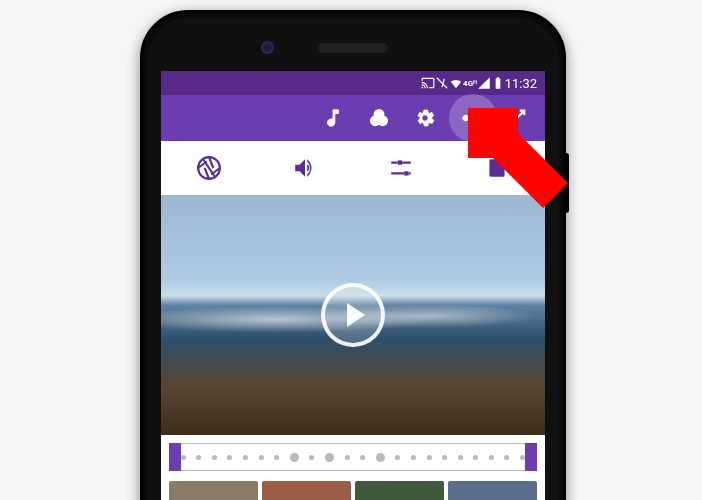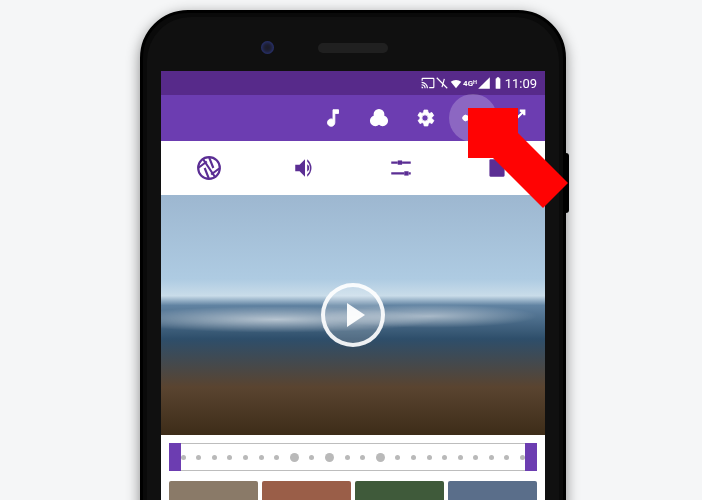--- a/index.html
+++ b/index.html
@@ -62,21 +62,21 @@
       <svg viewBox="0 0 24 24">
           <path d="M12 21l9-11a14 14 0 00-18 0z"></path>
         </svg>
       <span style="font-size:8px;font-weight:bold">4Gᴴ</span>
       <svg viewBox="0 0 24 24">
           <path d="M2 22h20V2z"></path>
         </svg>
       <svg viewBox="0 0 24 24">
           <path d="M15 4h-1V2h-4v2H9a1 1 0 00-1 1v16a1 1 0 001 1h6a1 1 0 001-1V5a1 1 0 00-1-1z"></path>
         </svg>
-      <span>11:09</span>
+      <span>11:32</span>
     </div>
 
     <div class="appbar">
       <div class="hi-circle"></div>
       <div class="act">
         <svg viewBox="0 0 24 24">
             <path d="M12 3v10.55A4 4 0 1014 17V7h4V3z"></path>
           </svg>
       </div>
       <div class="act">

